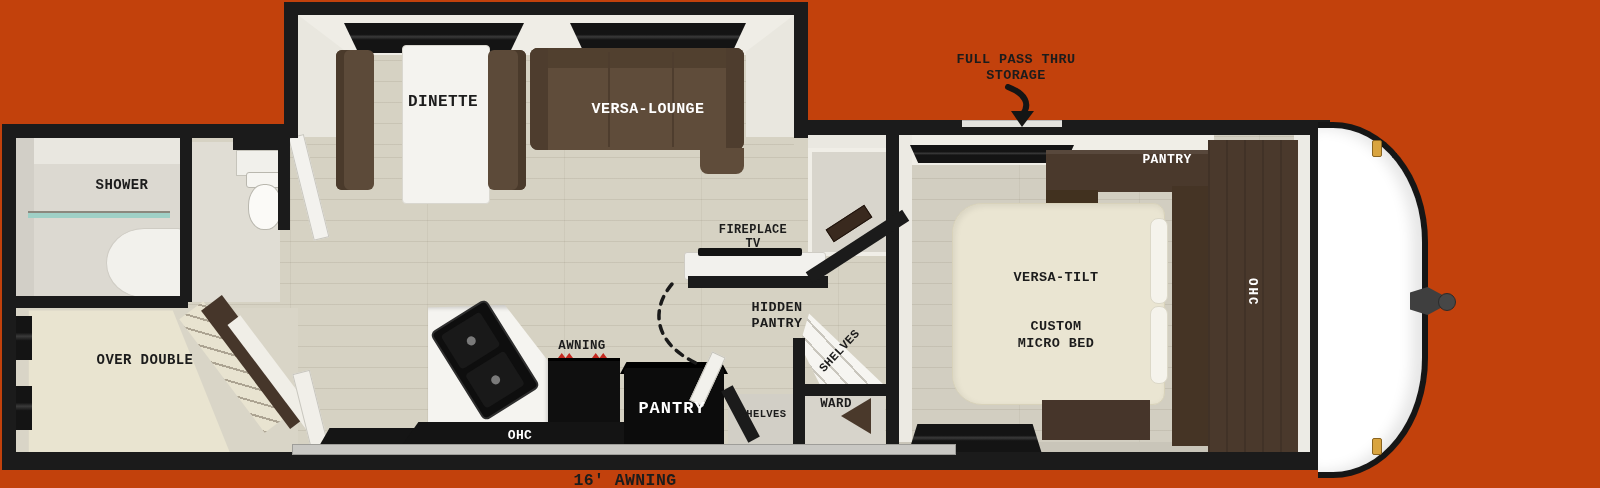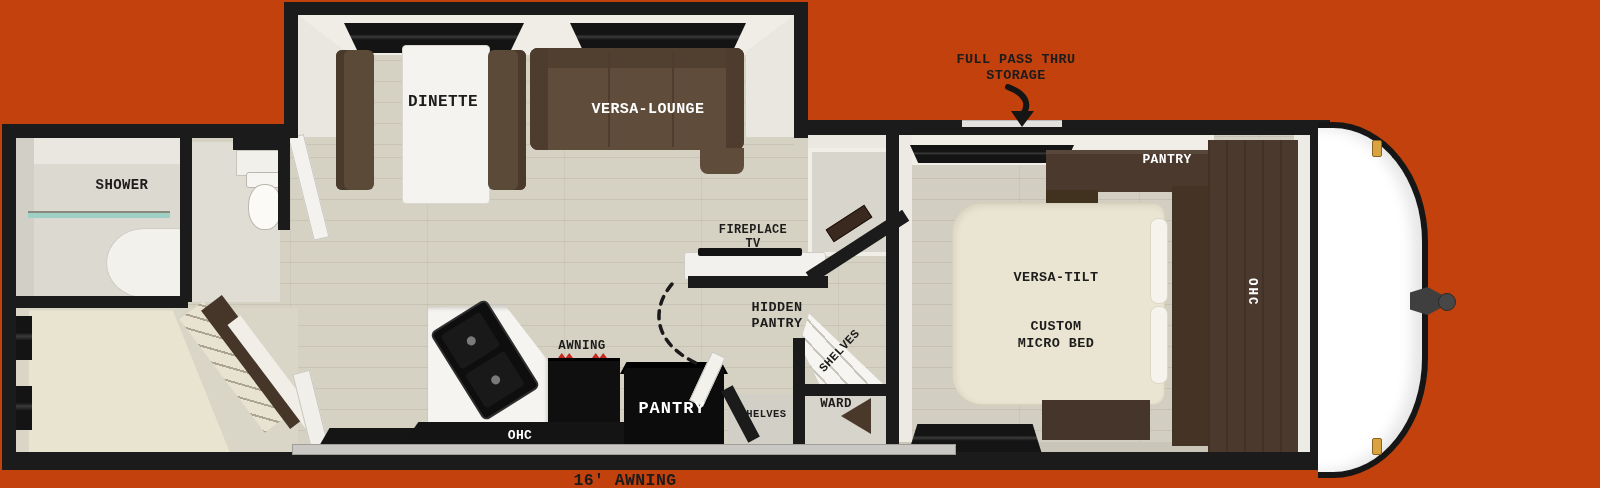--- a/index.html
+++ b/index.html
@@ -163,20 +163,21 @@
     <span style="display:block;margin-top:32px;">CUSTOM</span>
     <span style="display:block;">MICRO BED</span>
   </div>
   <div class="lb lbw" style="left:1244px;top:278px;font-size:12.5px;letter-spacing:2px;writing-mode:vertical-rl;">OHC</div>
   <div class="lb" style="left:722px;top:300px;width:110px;font-size:13.5px;">
     <span style="display:block;">HIDDEN</span>
     <span style="display:block;">PANTRY</span>
   </div>
   <div class="lb" style="left:794px;top:344px;width:92px;font-size:12px;transform:rotate(-47deg);">SHELVES</div>
   <div class="lb" style="left:40px;top:352px;width:210px;font-size:14px;">
+    <span style="display:block;">OVER DOUBLE</span>
   </div>
   <div class="lb" style="left:552px;top:339px;width:60px;font-size:12.5px;">AWNING</div>
   <div class="lb lbw" style="left:490px;top:428px;width:60px;font-size:13px;">OHC</div>
   <div class="lb lbw" style="left:622px;top:399px;width:100px;font-size:17px;letter-spacing:1px;">PANTRY</div>
   <div class="lb" style="left:733px;top:408px;width:60px;font-size:10.5px;">SHELVES</div>
   <div class="lb" style="left:806px;top:397px;width:60px;font-size:12.5px;">WARD</div>
   <div class="lb" style="left:545px;top:471px;width:160px;font-size:16.5px;">16' AWNING</div>
 
 </div>
 

